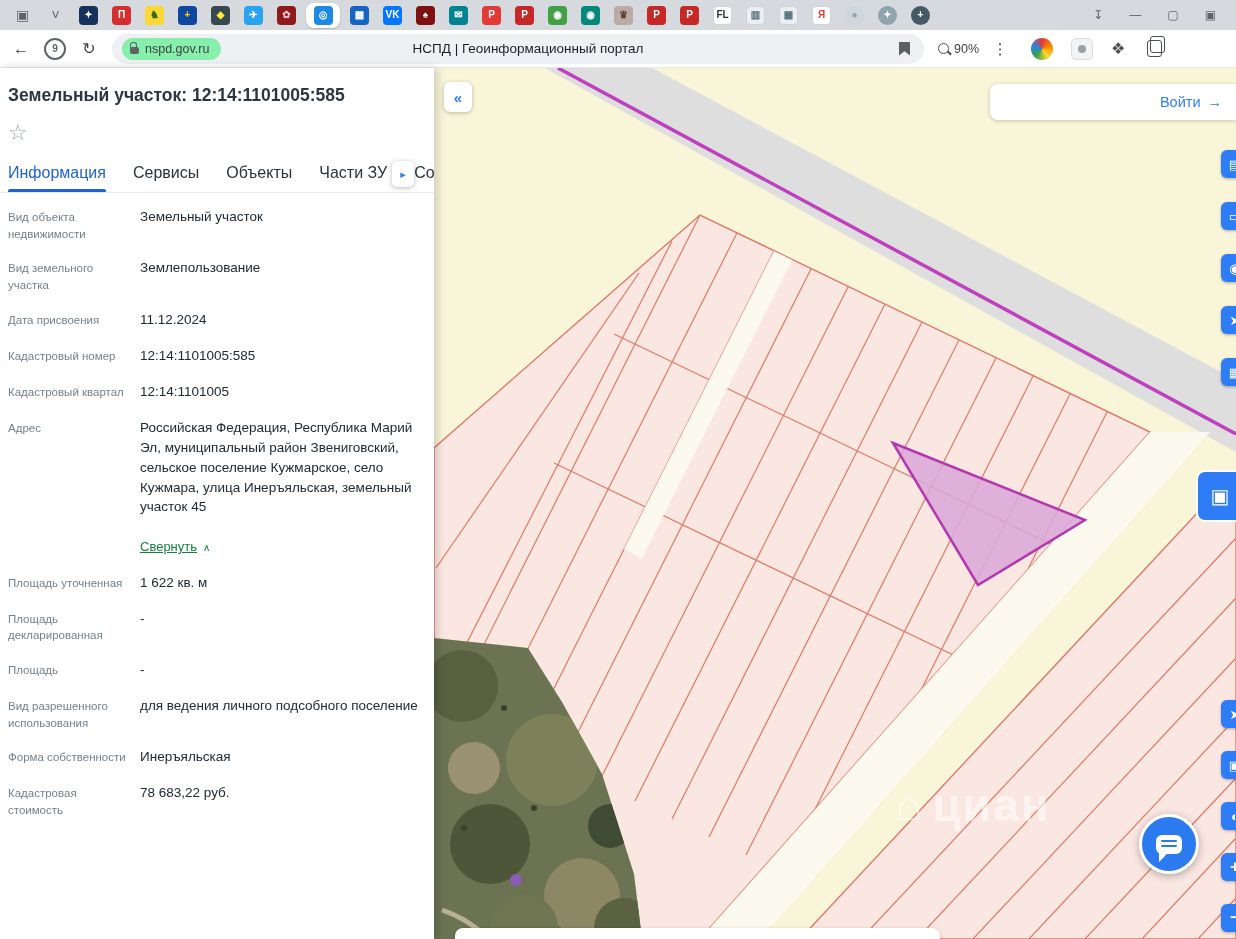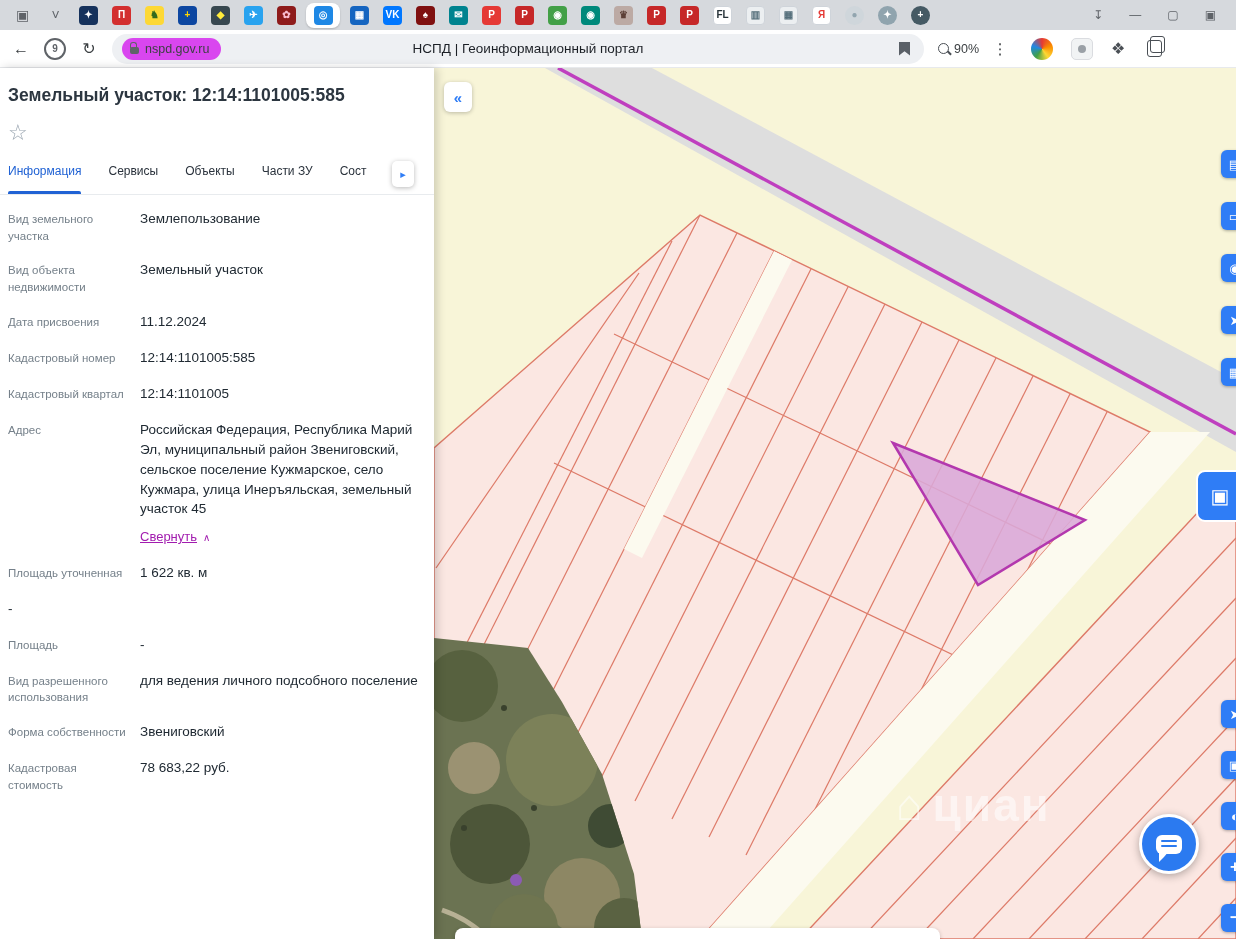--- a/index.html
+++ b/index.html
@@ -19,21 +19,21 @@
   .strip-right{margin-left:auto;display:flex;align-items:center;gap:26px;color:#5f6368;font-size:13px;padding-right:14px;}
   .win-ctl{font-size:12px;color:#5f6368;}
 
   
   .toolbar{height:38px;background:#fff;display:flex;align-items:center;padding:0 8px;border-bottom:1px solid #e7e9ec;box-sizing:border-box;}
   .nav-ico{width:26px;height:26px;display:flex;align-items:center;justify-content:center;color:#3c4043;font-size:16px;}
   .tab-counter{width:18px;height:18px;border:2px solid #5f6368;border-radius:50%;font-size:10px;font-weight:700;
        color:#5f6368;display:flex;align-items:center;justify-content:center;margin:0 10px;}
   .addr{width:812px;height:30px;background:#eef0f3;border-radius:15px;display:flex;align-items:center;
        padding:0 10px;position:relative;margin-left:10px;box-sizing:border-box;}
-  .host-chip{background:#d946ef;border-radius:12px;padding:4px 12px 4px 8px;display:flex;gap:6px;align-items:center;
+  .host-chip{background:#86efac;border-radius:12px;padding:4px 12px 4px 8px;display:flex;gap:6px;align-items:center;
        font-size:12.5px;color:#3c4043;}
   .lock{width:9px;height:7px;background:#5f6368;border-radius:2px;position:relative;margin-top:4px;}
   .lock::before{content:"";position:absolute;width:5px;height:5px;border:1.5px solid #5f6368;border-bottom:none;
        border-radius:3px 3px 0 0;left:0;top:-5px;}
   .addr-title{position:absolute;left:140px;right:120px;text-align:center;font-size:13.5px;color:#1c2026;
        white-space:nowrap;overflow:hidden;}
   .bmk{width:11px;height:14px;background:#5a6067;clip-path:polygon(0 0,100% 0,100% 100%,50% 70%,0 100%);
        margin-left:auto;margin-right:4px;}
   .zoom-chip{display:flex;align-items:center;gap:5px;font-size:12.5px;color:#3c4043;margin-left:14px;}
   .mag{width:9px;height:9px;border:1.6px solid #4a4f55;border-radius:50%;position:relative;display:inline-block;}
@@ -48,30 +48,30 @@
   .stack::before{content:"";position:absolute;left:2px;top:-5px;width:13px;height:15px;border:1.6px solid #4a4f55;border-radius:3px;}
 
   
   .content{display:flex;height:871px;}
   .panel{width:434px;flex:0 0 434px;background:#fff;position:relative;z-index:3;
        box-shadow:3px 0 9px rgba(0,0,0,.18);box-sizing:border-box;padding:0 0 0 8px;overflow:hidden;}
   .p-title{font-size:17.5px;font-weight:600;color:#2c3640;margin:17px 10px 0 0;}
   .star{display:inline-block;margin-top:16px;font-size:22px;color:#9aa5b0;line-height:1;}
   .ptabs{display:flex;gap:27px;margin:20px 0 0 0;position:relative;border-bottom:1px solid #e8ebee;
        margin-left:-8px;padding-left:8px;white-space:nowrap;}
-  .ptab{font-size:12px;color:#2a323c;padding-bottom:16px;position:relative;}
+  .ptab{font-size:16px;color:#2a323c;padding-bottom:10px;position:relative;}
   .ptab.active{color:#2062d4;}
   .ptab.active::after{content:"";position:absolute;left:0;right:0;bottom:0;height:3px;background:#2062d4;border-radius:2px 2px 0 0;}
   .ptabs-arrow{position:absolute;right:20px;top:-3px;width:22px;height:26px;background:#fff;border-radius:5px;
        box-shadow:0 1px 5px rgba(0,0,0,.28);color:#2f7df6;display:flex;align-items:center;justify-content:center;font-size:11px;}
   .rows{margin-top:14px;padding-right:12px;}
   .row{display:flex;margin-bottom:16px;}
   .rlabel{width:132px;flex:0 0 132px;font-size:11.5px;color:#75808a;line-height:1.45;padding-top:2px;box-sizing:border-box;padding-right:8px;}
   .rvalue{font-size:13.5px;color:#202a33;line-height:1.48;flex:1;}
-  .rlink{color:#a21caf;font-size:13px;margin-top:8px;}
+  .rlink{color:#15803d;font-size:13px;margin-top:20px;}
   .rlink .lnk{text-decoration:underline;}
   .rlink .car{font-size:10px;margin-left:6px;text-decoration:none;}
 
   
   .map{flex:1;position:relative;background:#f8f5d8;overflow:hidden;}
   .map svg{position:absolute;left:0;top:0;}
   .map-collapse{position:absolute;left:10px;top:14px;width:28px;height:30px;background:#fff;border-radius:6px;
        box-shadow:0 1px 4px rgba(0,0,0,.25);color:#2f7df6;font-size:15px;font-weight:700;
        display:flex;align-items:center;justify-content:center;z-index:5;}
   .login-bar{position:absolute;right:0;top:16px;width:246px;height:36px;background:#fff;border-radius:8px 0 0 8px;
@@ -238,61 +238,62 @@
       <div class="ptab active">Информация</div>
         <div class="ptab">Сервисы</div>
         <div class="ptab">Объекты</div>
         <div class="ptab">Части ЗУ</div>
         <div class="ptab">Сост</div>
         <div class="ptabs-arrow">▸</div>
     </div>
 
     <div class="rows" id="rows">
         <div class="row">
+          <div class="rlabel">Вид объекта недвижимости</div>
+          <div class="rvalue">Земельный участок</div>
+        </div>
+        <div class="row">
           <div class="rlabel">Вид земельного участка</div>
           <div class="rvalue">Землепользование</div>
         </div>
         <div class="row">
-          <div class="rlabel">Вид объекта недвижимости</div>
-          <div class="rvalue">Земельный участок</div>
-        </div>
-        <div class="row">
           <div class="rlabel">Дата присвоения</div>
           <div class="rvalue">11.12.2024</div>
         </div>
         <div class="row">
           <div class="rlabel">Кадастровый номер</div>
           <div class="rvalue">12:14:1101005:585</div>
         </div>
         <div class="row">
           <div class="rlabel">Кадастровый квартал</div>
           <div class="rvalue">12:14:1101005</div>
         </div>
         <div class="row">
           <div class="rlabel">Адрес</div>
           <div class="rvalue">Российская Федерация, Республика Марий Эл, муниципальный район Звениговский, сельское поселение Кужмарское, село Кужмара, улица Инеръяльская, земельный участок 45<div class="rlink"><span class="lnk">Свернуть</span><span class="car">∧</span></div></div>
         </div>
         <div class="row">
           <div class="rlabel">Площадь уточненная</div>
           <div class="rvalue">1 622 кв. м</div>
         </div>
         <div class="row">
+          <div class="rlabel">Площадь декларированная</div>
           <div class="rvalue">-</div>
         </div>
         <div class="row">
           <div class="rlabel">Площадь</div>
           <div class="rvalue">-</div>
         </div>
         <div class="row">
           <div class="rlabel">Вид разрешенного использования</div>
           <div class="rvalue">для ведения личного подсобного поселение</div>
         </div>
         <div class="row">
           <div class="rlabel">Форма собственности</div>
-          <div class="rvalue">Звениговский</div>
+          <div class="rvalue">Инеръяльская</div>
         </div>
         <div class="row">
           <div class="rlabel">Кадастровая стоимость</div>
           <div class="rvalue">78 683,22 руб.</div>
         </div>
       </div>
   </div>
 
   <div class="map">
     <svg width="802" height="871" viewBox="0 0 802 871">
@@ -361,20 +362,24 @@
         <path d="M 8 842 Q 50 856 78 900 T 140 871" stroke="#b8b195" stroke-width="5" fill="none"></path>
         <circle cx="82" cy="812" r="6" fill="#8c5bb5"></circle>
         <circle cx="70" cy="640" r="3" fill="#39412d"></circle>
         <circle cx="100" cy="740" r="3" fill="#39412d"></circle>
         <circle cx="30" cy="760" r="3" fill="#39412d"></circle>
       </g>
     </svg>
 
     <div class="map-collapse">«</div>
 
+    <div class="login-bar">
+      <span>Войти</span>
+      <span>→</span>
+    </div>
 
     <div id="map-btns-top">
         <div class="map-btn">▤</div>
         <div class="map-btn">▭</div>
         <div class="map-btn">◉</div>
         <div class="map-btn">➤</div>
         <div class="map-btn">▦</div>
       </div>
     <div id="map-btn-large" class="">▣</div>
     <div id="map-btns-bottom">

